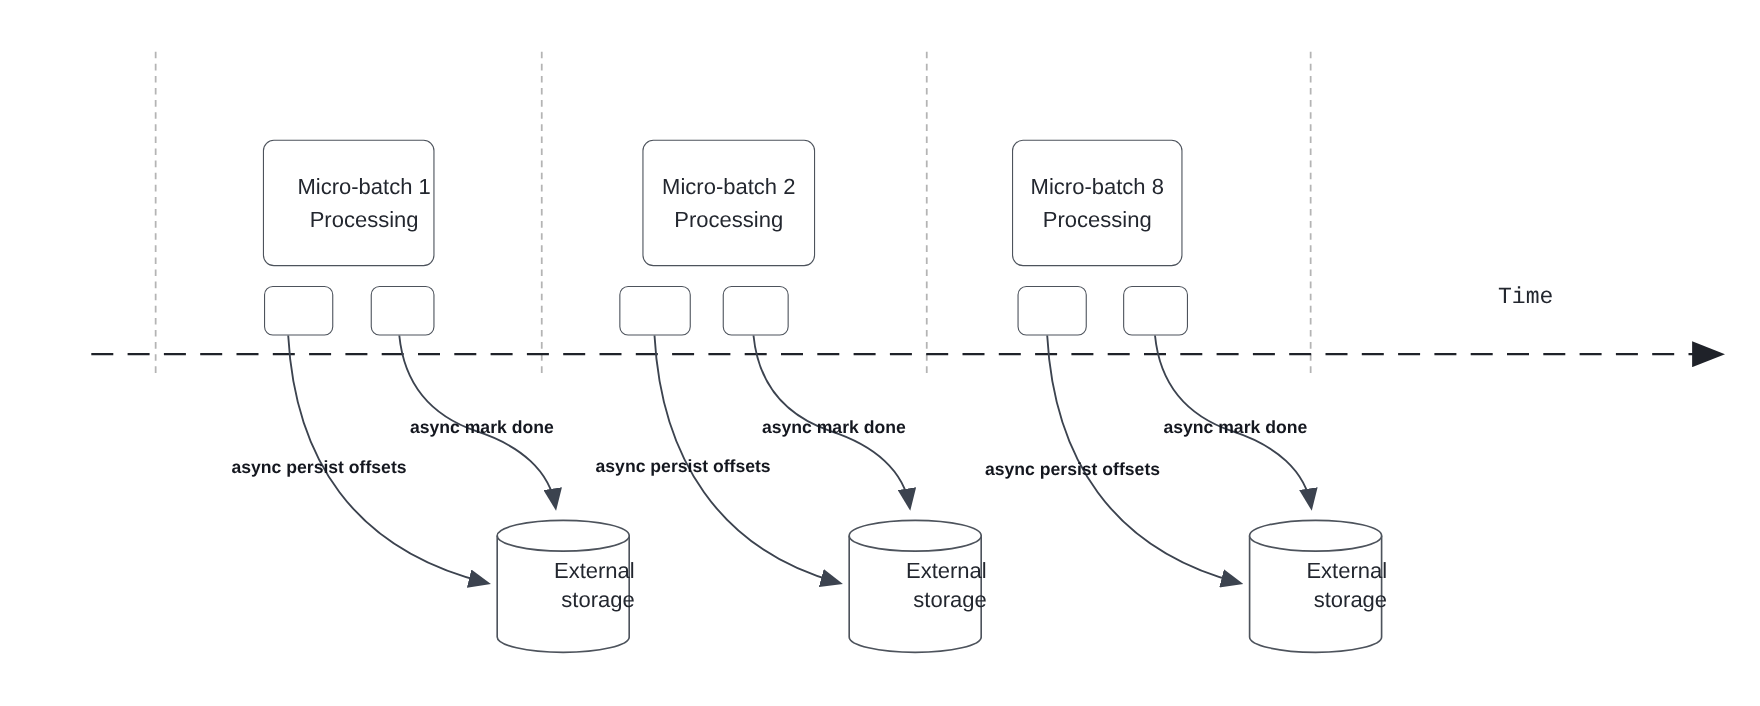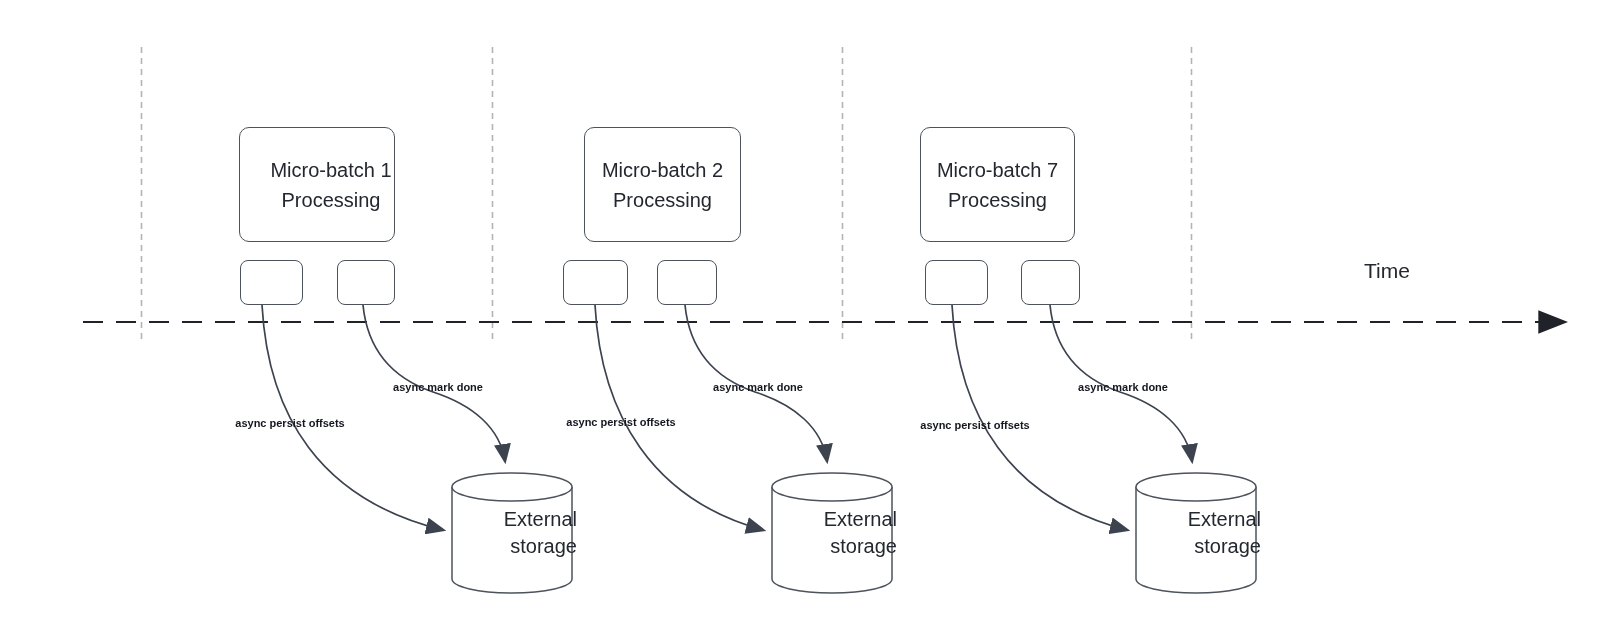--- a/index.html
+++ b/index.html
@@ -18,30 +18,30 @@
     position:absolute;border:1.5px solid var(--shape-stroke,#4d535c);border-radius:10px;
     background:#fff;display:flex;align-items:center;justify-content:center;text-align:center;
     color:var(--shape-text,#23272f);font-size:20px;line-height:30px;white-space:pre-line;
     box-sizing:border-box;
   }
   .smallbox{
     position:absolute;border:1.5px solid var(--shape-stroke,#4d535c);border-radius:8px;
     background:#fff;width:62px;height:45px;box-sizing:border-box;
   }
   .asynclabel{
-    position:absolute;font-size:11px;font-weight:bold;color:var(--label-text,#14171f);
+    position:absolute;font-size:16px;font-weight:bold;color:var(--label-text,#14171f);
     text-align:center;white-space:nowrap;transform:translateX(-50%);
   }
   .storagetext{
     position:absolute;width:130px;text-align:right;transform:translateX(-50%);
     color:var(--shape-text,#23272f);font-size:20px;line-height:27px;white-space:pre-line;
   }
   .timelabel{
     position:absolute;left:1337px;top:259px;width:100px;text-align:center;
-    color:var(--shape-text,#23272f);font-size:21px;
+    color:var(--shape-text,#23272f);font-size:21px;font-family:Liberation Mono, monospace;
   }
 </style>
 </head>
 <body>
 
 <div class="canvas">
 
   <svg width="1600" height="642" viewBox="0 0 1600 642">
     <defs>
       <marker id="ah" viewBox="0 0 12 10" refX="10" refY="5" markerWidth="12" markerHeight="10" orient="auto">
@@ -79,21 +79,21 @@
     <g>
       <path class="cyl" d="M1136 487 V 579 A 60 14 0 0 0 1256 579 V 487"></path>
       <ellipse class="cyl" cx="1196" cy="487" rx="60" ry="14"></ellipse>
     </g>
   </svg>
 
   <div class="box" style="left:239px;top:127px;width:156px;height:115px;padding-left:28px;">Micro-batch 1
 Processing</div>
   <div class="box" style="left:560px;top:127px;width:157px;height:115px;margin-left:24px;">Micro-batch 2
 Processing</div>
-  <div class="box" style="left:920px;top:127px;width:155px;height:115px;">Micro-batch 7
+  <div class="box" style="left:920px;top:127px;width:155px;height:115px;">Micro-batch 8
 Processing</div>
 
   <div class="smallbox" style="left:240px;top:260px;width:63px;"></div>
   <div class="smallbox" style="left:337px;top:260px;width:58px;"></div>
   <div class="smallbox" style="left:563px;top:260px;width:65px;"></div>
   <div class="smallbox" style="left:657px;top:260px;width:60px;"></div>
   <div class="smallbox" style="left:925px;top:260px;width:63px;"></div>
   <div class="smallbox" style="left:1021px;top:260px;width:59px;"></div>
 
   <div class="asynclabel" style="left:290px;top:417px;">async persist offsets</div>

